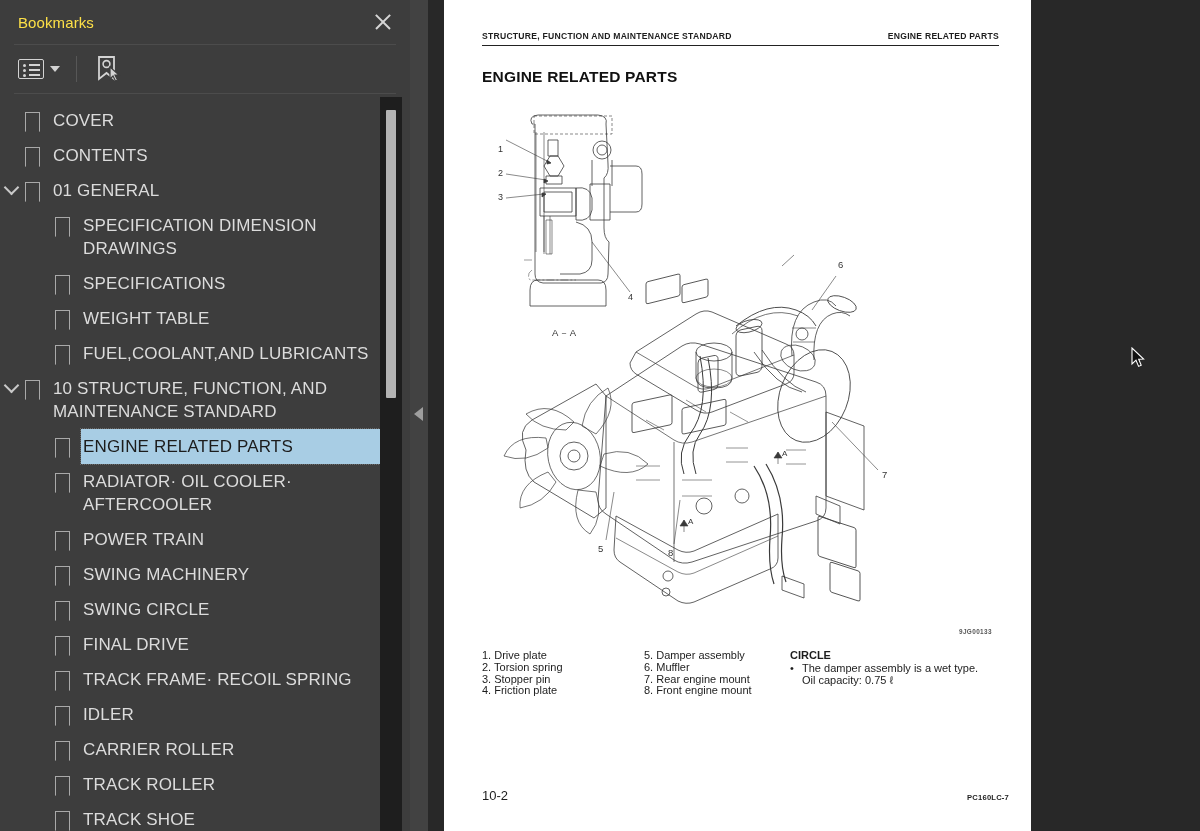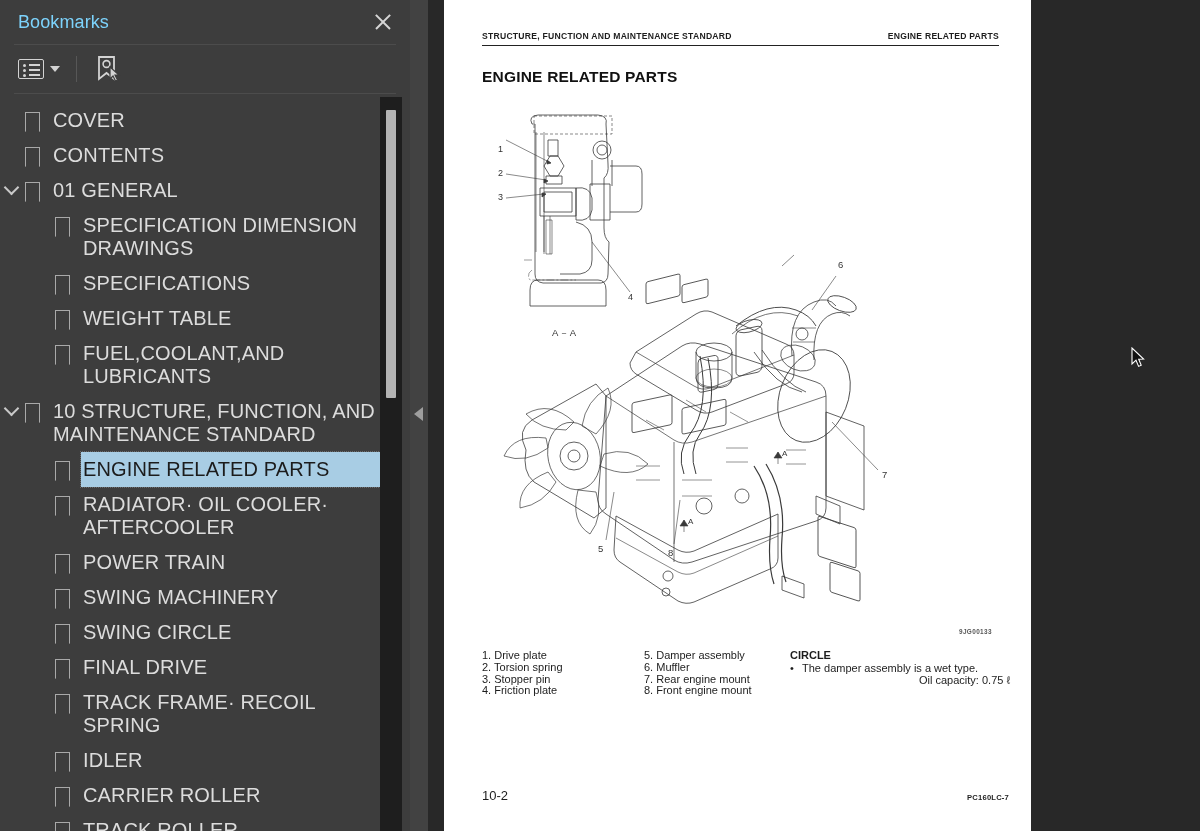--- a/index.html
+++ b/index.html
@@ -19,22 +19,22 @@
     position: relative;
     flex: 0 0 410px;
   }
   .bm-header {
     height: 44px;
     display: flex; align-items: center;
     padding: 0 14px 0 18px;
     position: relative;
   }
   .bm-title {
-    font-size: 18px;
-    color: #7dd3fc;
+    font-size: 15px;
+    color: #fde047;
     letter-spacing: .1px;
     flex: 1;
   }
   .bm-close {
     width: 26px; height: 26px;
     position: relative;
     cursor: pointer;
     opacity: .92;
   }
   .bm-close::before, .bm-close::after {
@@ -111,21 +111,21 @@
   }
   .bm-icon::before {
     content: "";
     position: absolute; left: 3px; top: 2px;
     width: 13px; height: 19px;
     border: 1.7px solid #a9a9a9;
     border-bottom: none;
     clip-path: polygon(0 0, 100% 0, 100% 100%, 50% 68%, 0 100%);
   }
   .bm-label {
-    font-size: 20px;
+    font-size: 17px;
     line-height: 23px;
     color: #dcdcdc;
     padding: 6px 0 6px 0;
     letter-spacing: .15px;
     white-space: pre-line;
   }
   .bm-row.lvl1 .bm-icon { margin-left: 0; }
   .bm-row.lvl2 { padding-left: 8px; }
   .bm-row.lvl2 .bm-icon { margin-left: 22px; }
   .bm-row.lvl2 .bm-label { margin-left: 11px; }
@@ -215,21 +215,21 @@
 
   .legend { position: absolute; left: 38px; top: 650px; width: 530px; display: flex; }
   .legend-col { font-size: 11px; line-height: 11.8px; color: #1d1d1d; }
   .legend-col.c1 { width: 162px; }
   .legend-col.c2 { width: 146px; }
   .legend-col.c3 { width: 220px; }
   .legend-col .ttl { font-weight: bold; margin-bottom: 1px; }
   .bullet-row { display: flex; }
   .bullet-row .dot { width: 12px; flex: 0 0 12px; }
   .bullet-row .txt { flex: 1; }
-  .sub-line { margin-left: 12px; text-align: right; }
+  .sub-line { margin-left: 12px; }
 
   .pg-footer {
     position: absolute;
     left: 38px; right: 22px; bottom: 28px;
     display: flex; justify-content: space-between; align-items: baseline;
   }
   .pg-num { font-size: 13px; color: #1d1d1d; }
   .pg-model { font-size: 7.6px; font-weight: bold; color: #1d1d1d; letter-spacing: .2px; }
 
   .cursor-ptr { position: absolute; left: 703px; top: 347px; width: 14px; height: 21px; }

